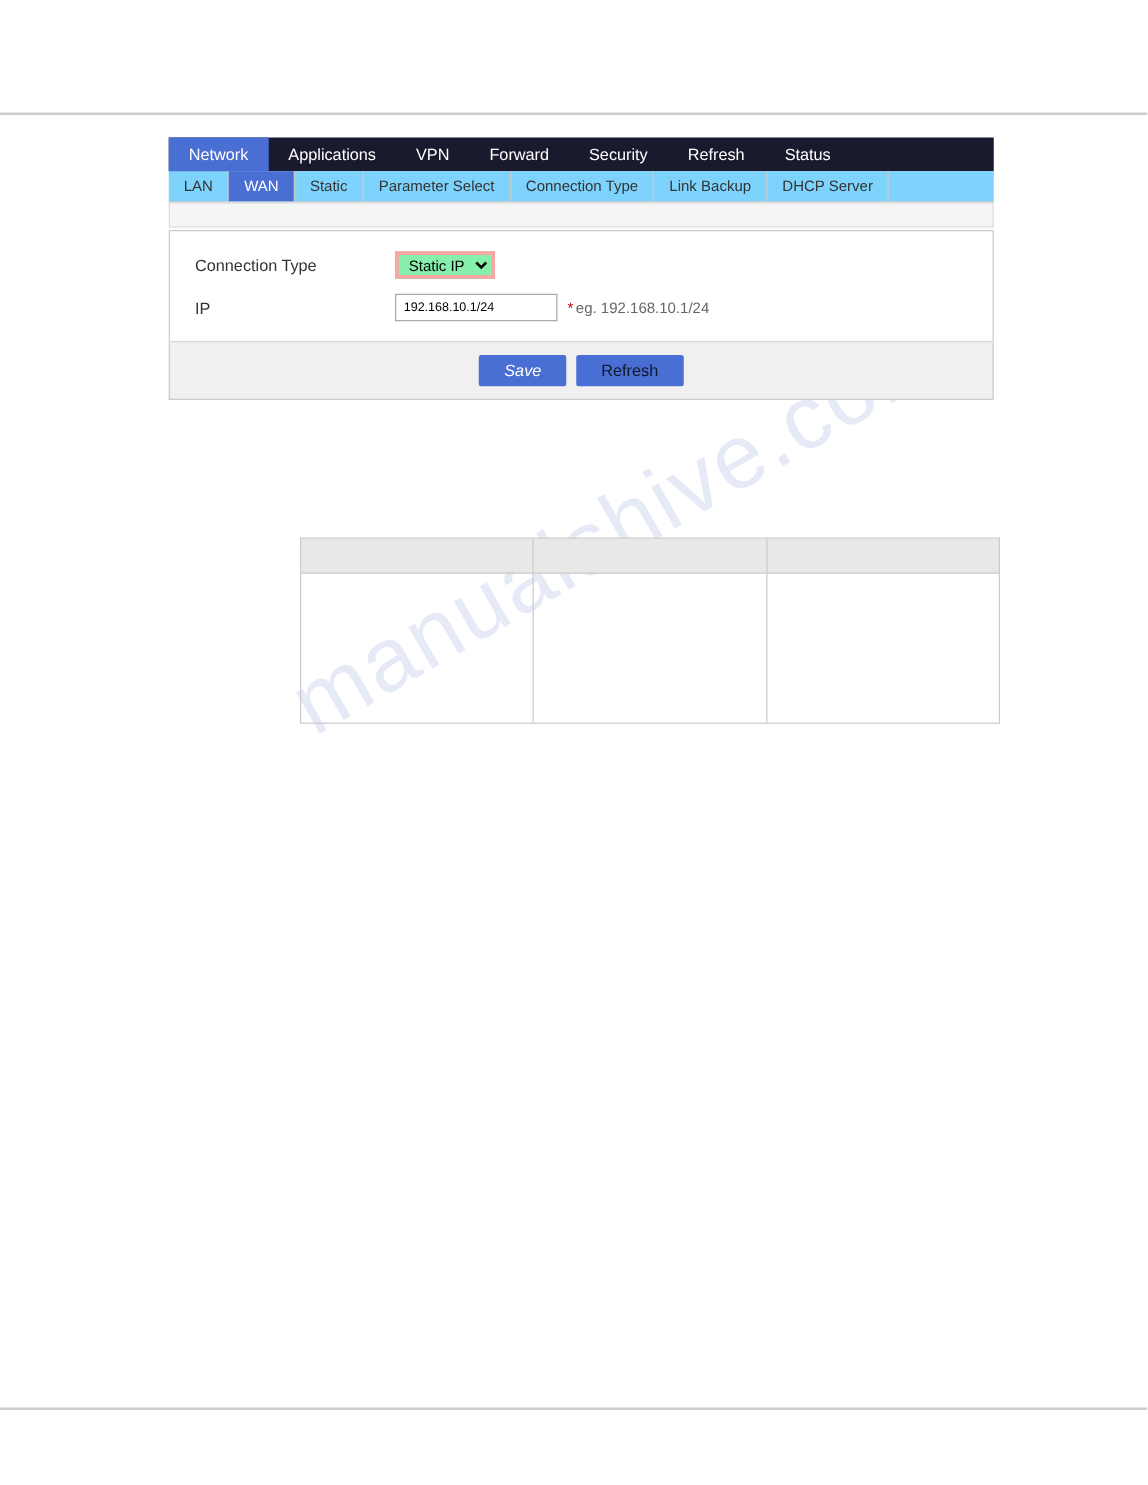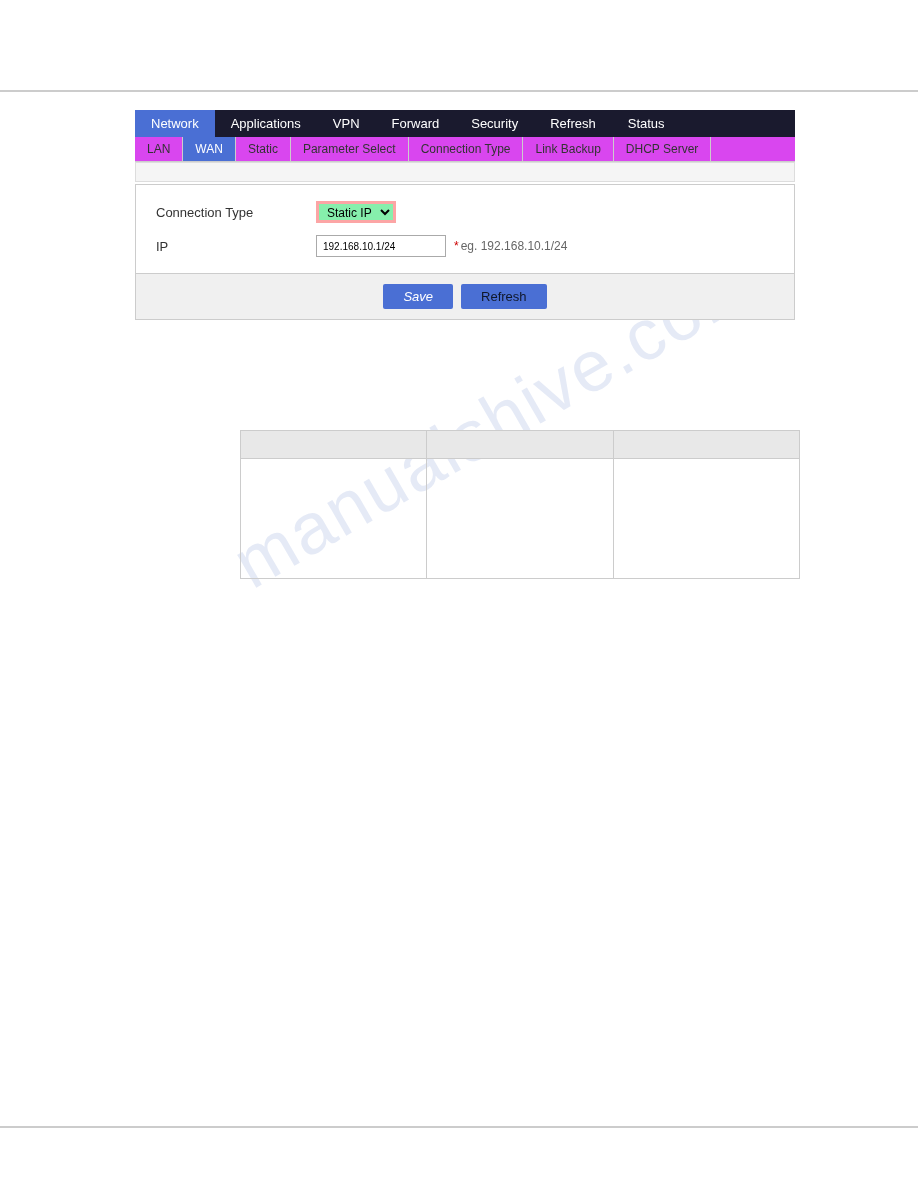--- a/index.html
+++ b/index.html
@@ -55,21 +55,21 @@
       white-space: nowrap;
     }
 
     .nav-tab-primary.active {
       background: #4a6fd4;
     }
 
     
     .nav-tabs-secondary {
       display: flex;
-      background: #d946ef;
+      background: #7dd3fc;
       border-bottom: 1px solid #cccccc;
       width: 100%;
     }
 
     .nav-tab-secondary {
       padding: 5px 12px;
       font-size: 12px;
       cursor: pointer;
       color: #333333;
       white-space: nowrap;

